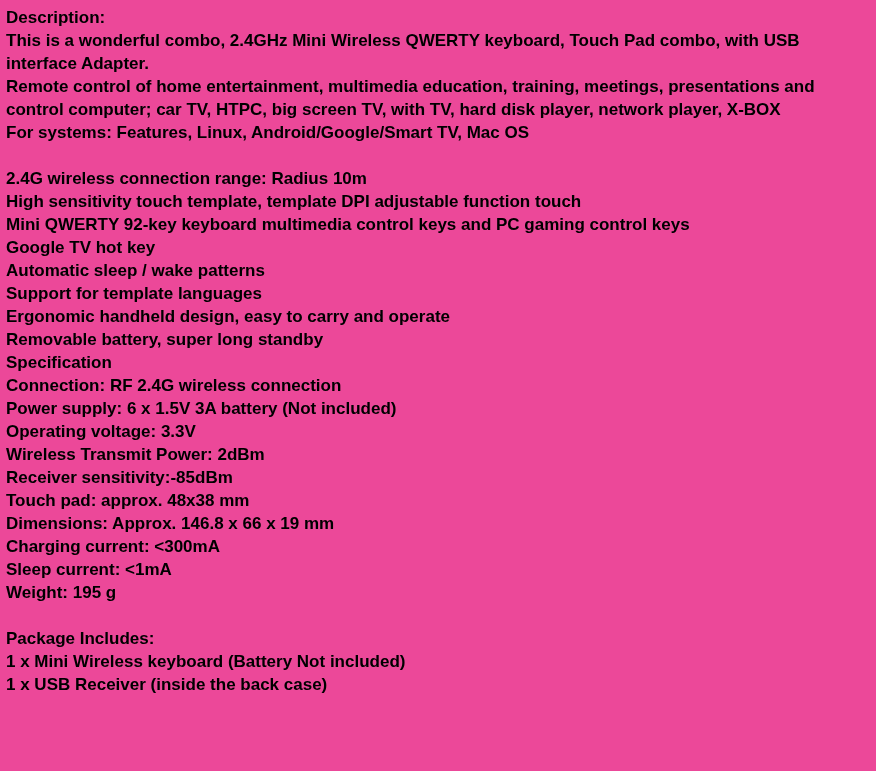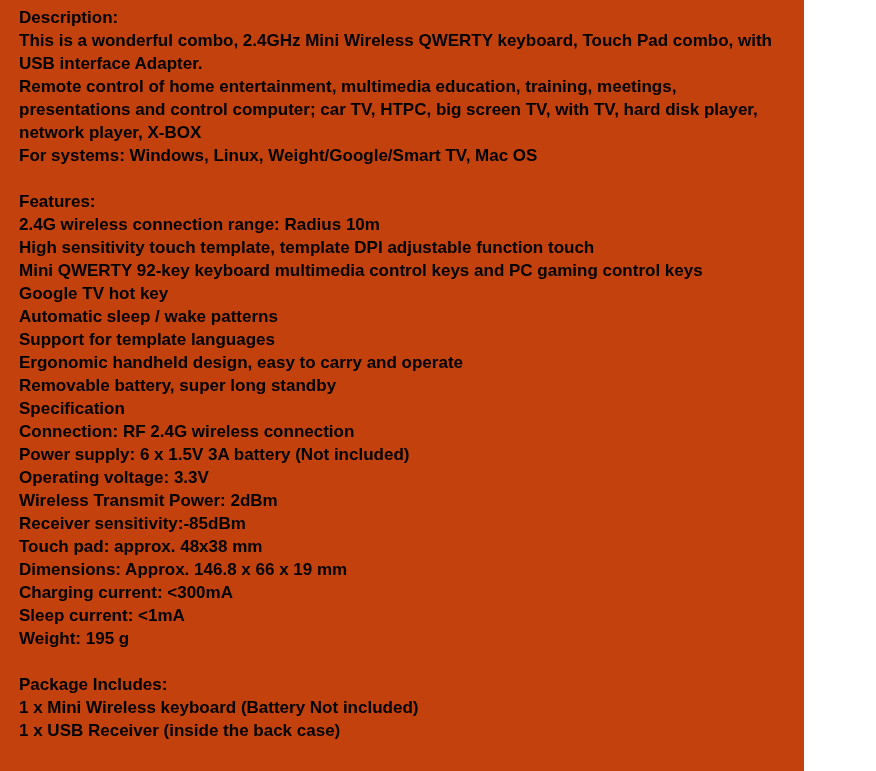--- a/index.html
+++ b/index.html
@@ -8,25 +8,25 @@
     background: #ffffff;
   }
   body {
     width: 876px;
     height: 771px;
     overflow: hidden;
     font-family: "Liberation Sans", sans-serif;
     color: #000000;
   }
   .page {
-    width: 804px;
+    width: 876px;
     height: 771px;
     box-sizing: border-box;
-    padding: 6px 12px 0 19px;
-    background: #c2410c;
+    padding: 6px 12px 0 6px;
+    background: #ec4899;
   }
   .section {
     margin: 0;
   }
   .section + .section {
     margin-top: 23px;
   }
   .heading {
     font-size: 17px;
     line-height: 23px;
@@ -46,24 +46,23 @@
 </style>
 </head>
 <body>
 
 <div class="page">
   <div id="sections-root">
       <div class="section">
         <div class="heading">Description:</div>
         <div class="line">This is a wonderful combo, 2.4GHz Mini Wireless QWERTY keyboard, Touch Pad combo, with USB interface Adapter.</div>
         <div class="line">Remote control of home entertainment, multimedia education, training, meetings, presentations and control computer; car TV, HTPC, big screen TV, with TV, hard disk player, network player, X-BOX</div>
-        <div class="line">For systems: Windows, Linux, Weight/Google/Smart TV, Mac OS</div>
+        <div class="line">For systems: Features, Linux, Android/Google/Smart TV, Mac OS</div>
       </div>
       <div class="section">
-        <div class="heading">Features:</div>
         <div class="line">2.4G wireless connection range: Radius 10m</div>
         <div class="line">High sensitivity touch template, template DPI adjustable function touch</div>
         <div class="line">Mini QWERTY 92-key keyboard multimedia control keys and PC gaming control keys</div>
         <div class="line">Google TV hot key</div>
         <div class="line">Automatic sleep / wake patterns</div>
         <div class="line">Support for template languages</div>
         <div class="line">Ergonomic handheld design, easy to carry and operate</div>
         <div class="line">Removable battery, super long standby</div>
         <div class="line">Specification</div>
         <div class="line">Connection: RF 2.4G wireless connection</div>

